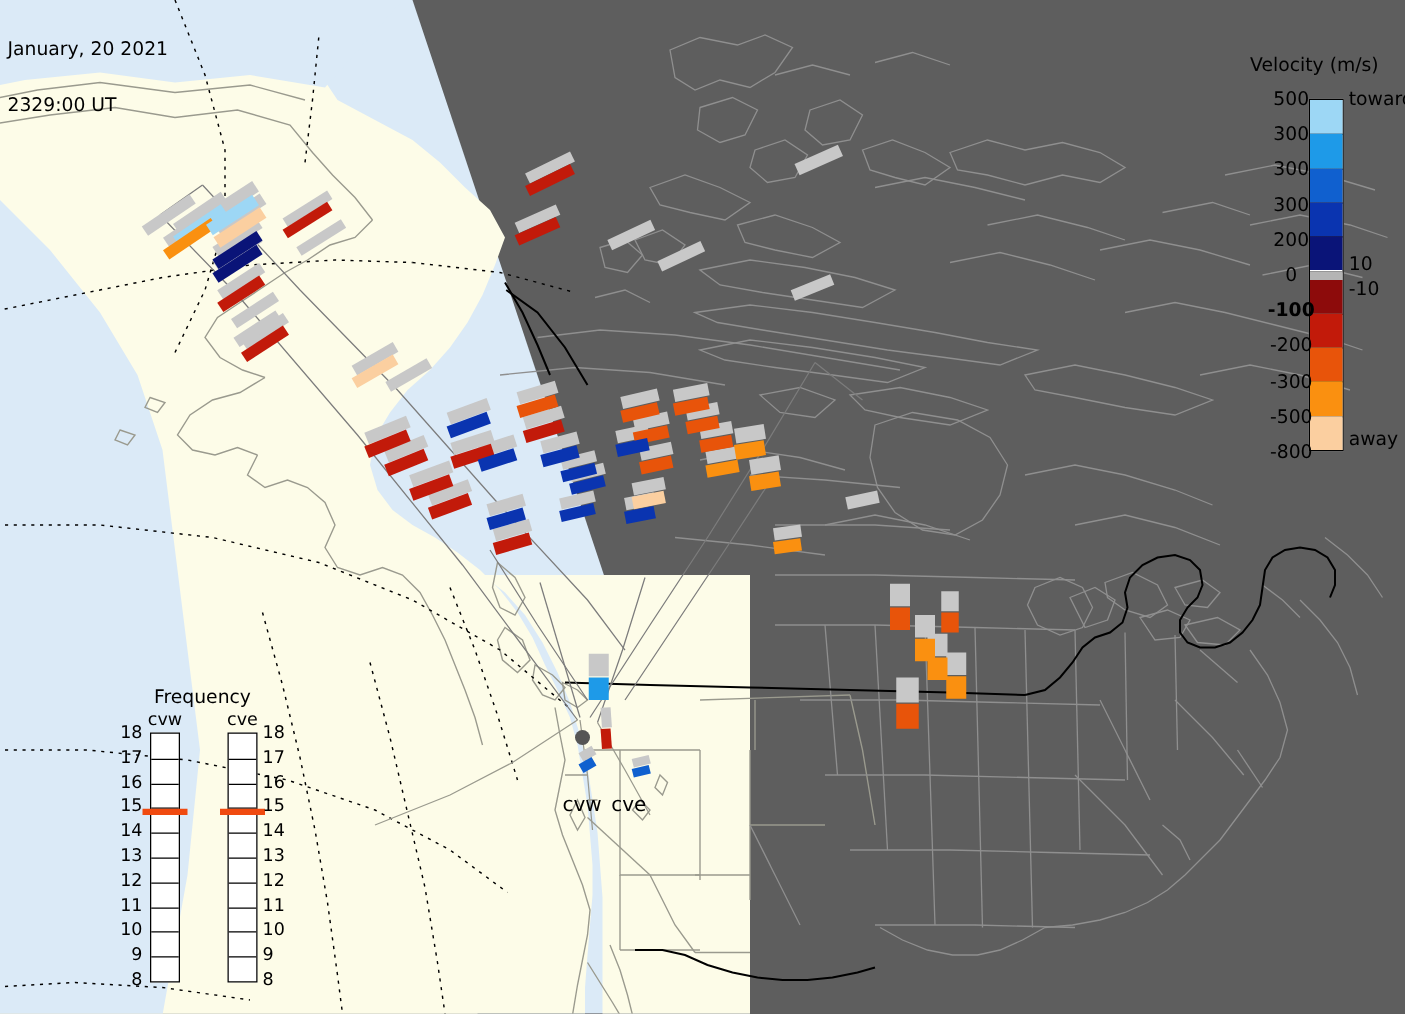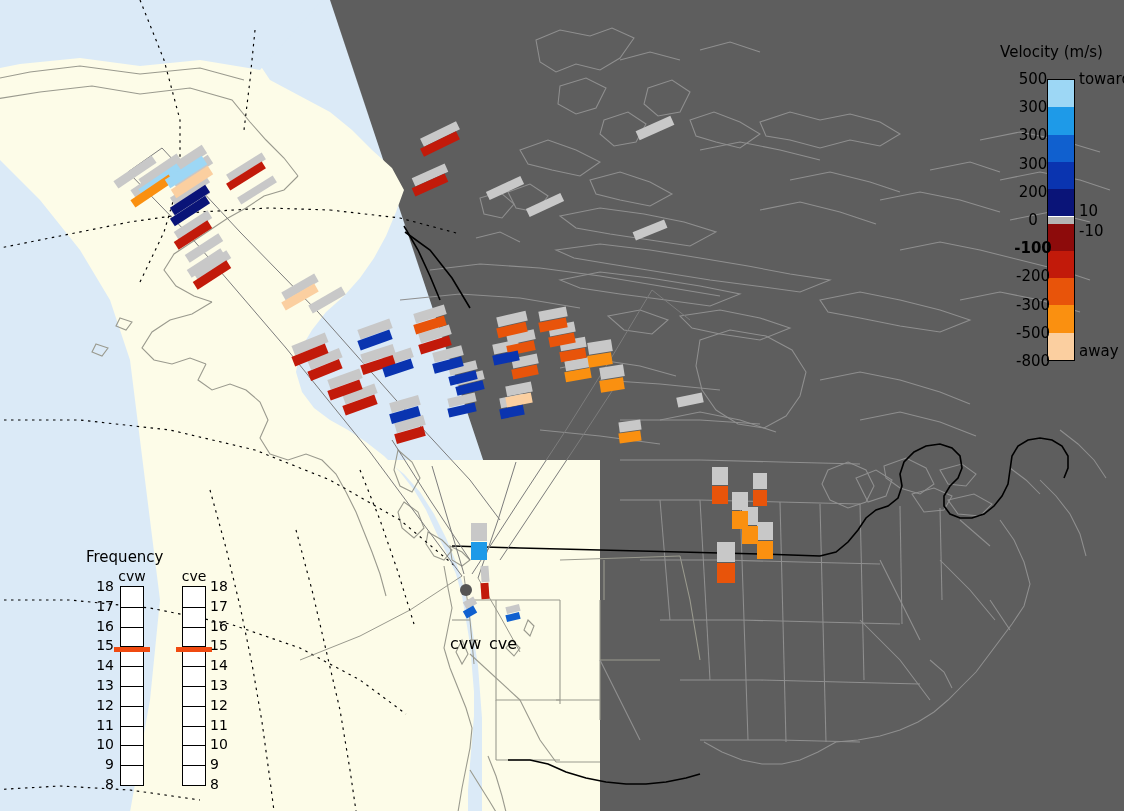--- a/index.html
+++ b/index.html
@@ -89,20 +89,21 @@
   
   #freq-wrap {
     position: absolute;
     left: 86px; top: 548px;
     width: 152px; height: 240px;
   }
   #freq-title {
     position: absolute;
     left: 0; top: 0;
     width: 152px;
+    text-align: center;
     color: #000;
     font-size: 15px;
   }
   .freq-col-label {
     position: absolute;
     top: 20px;
     color: #000;
     font-size: 14px;
     text-align: center;
     width: 44px;
@@ -735,20 +736,24 @@
           </g>
           <g transform="translate(513,617) rotate(-14)">
             <rect x="-7" y="-3.5" width="14" height="7" fill="#1060cf"></rect>
           </g>
         </g>
 
       <circle cx="466" cy="590" r="6" fill="#555555"></circle>
     </g>
   </svg>
 
+  <div id="timestamp">
+    <div>January, 20 2021</div>
+    <div>2329:00 UT</div>
+  </div>
 
   <div id="cbar-wrap">
     <div id="cbar-title">Velocity (m/s)</div>
     <div id="cbar-box">
         <div class="cb-seg" style="top: 0px; height: 27.3px; background: linear-gradient(rgb(157, 215, 245), rgb(157, 215, 245));"></div>
         <div class="cb-div" style="top: 27.3px;"></div>
         <div class="cb-seg" style="top: 27.3px; height: 27.3px; background: linear-gradient(rgb(30, 154, 232), rgb(30, 154, 232));"></div>
         <div class="cb-div" style="top: 54.6px;"></div>
         <div class="cb-seg" style="top: 54.6px; height: 27.3px; background: linear-gradient(rgb(16, 96, 207), rgb(16, 96, 207));"></div>
         <div class="cb-div" style="top: 81.9px;"></div>

